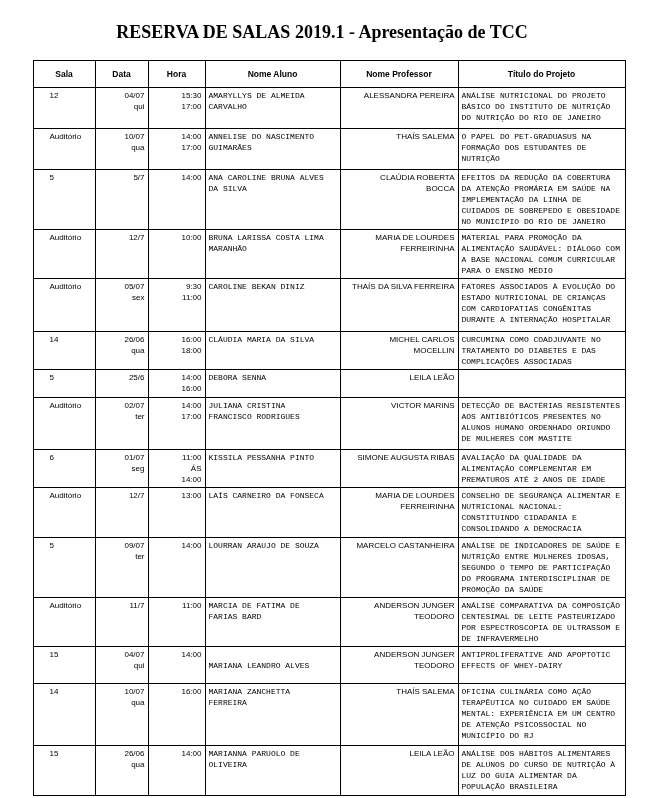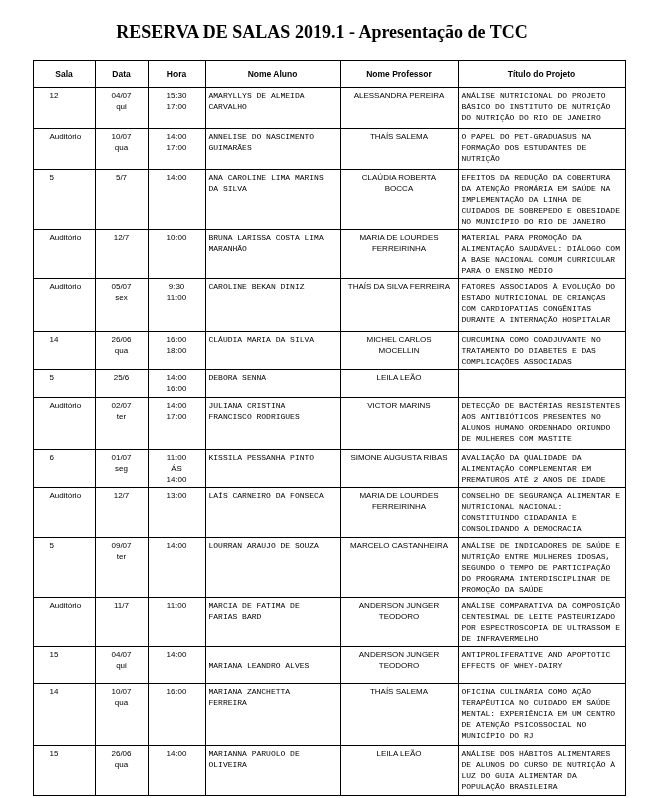--- a/index.html
+++ b/index.html
@@ -38,21 +38,21 @@
     word-wrap:break-word;
   }
   thead th{
     font-size:8.5px;
     font-weight:bold;
     vertical-align:middle;
     height:22px;
     white-space:normal;
   }
   td.c-sala{text-align:left;padding-left:16px;}
-  td.c-data,td.c-hora,td.c-prof{text-align:center;}
+  td.c-data,td.c-hora,td.c-prof{text-align:right;}
   td.c-aluno,td.c-titulo{text-align:left;font-family:Liberation Mono, monospace;}
   tbody tr:nth-child(1){height:41px}
   tbody tr:nth-child(2){height:41px}
   tbody tr:nth-child(3){height:60px}
   tbody tr:nth-child(4){height:48px}
   tbody tr:nth-child(5){height:53px}
   tbody tr:nth-child(6){height:36px}
   tbody tr:nth-child(7){height:28px}
   tbody tr:nth-child(8){height:52px}
   tbody tr:nth-child(9){height:36px}
@@ -108,21 +108,21 @@
 17:00</td>
       <td class="c-aluno">ANNELISE DO NASCIMENTO
 GUIMARÃES</td>
       <td class="c-prof">THAÍS SALEMA</td>
       <td class="c-titulo">O PAPEL DO PET-GRADUASUS NA FORMAÇÃO DOS ESTUDANTES DE NUTRIÇÃO</td>
     </tr>
     <tr>
       <td class="c-sala">5</td>
       <td class="c-data">5/7</td>
       <td class="c-hora">14:00</td>
-      <td class="c-aluno">ANA CAROLINE LIMA MARINS
+      <td class="c-aluno">ANA CAROLINE BRUNA ALVES
 DA SILVA</td>
       <td class="c-prof">CLAÚDIA ROBERTA
 BOCCA</td>
       <td class="c-titulo">EFEITOS DA REDUÇÃO DA COBERTURA DA ATENÇÃO PROMÁRIA EM SAÚDE NA IMPLEMENTAÇÃO DA LINHA DE CUIDADOS DE SOBREPEDO E OBESIDADE NO MUNICÍPIO DO RIO DE JANEIRO</td>
     </tr>
     <tr>
       <td class="c-sala">Auditório</td>
       <td class="c-data">12/7</td>
       <td class="c-hora">10:00</td>
       <td class="c-aluno">BRUNA LARISSA COSTA LIMA

